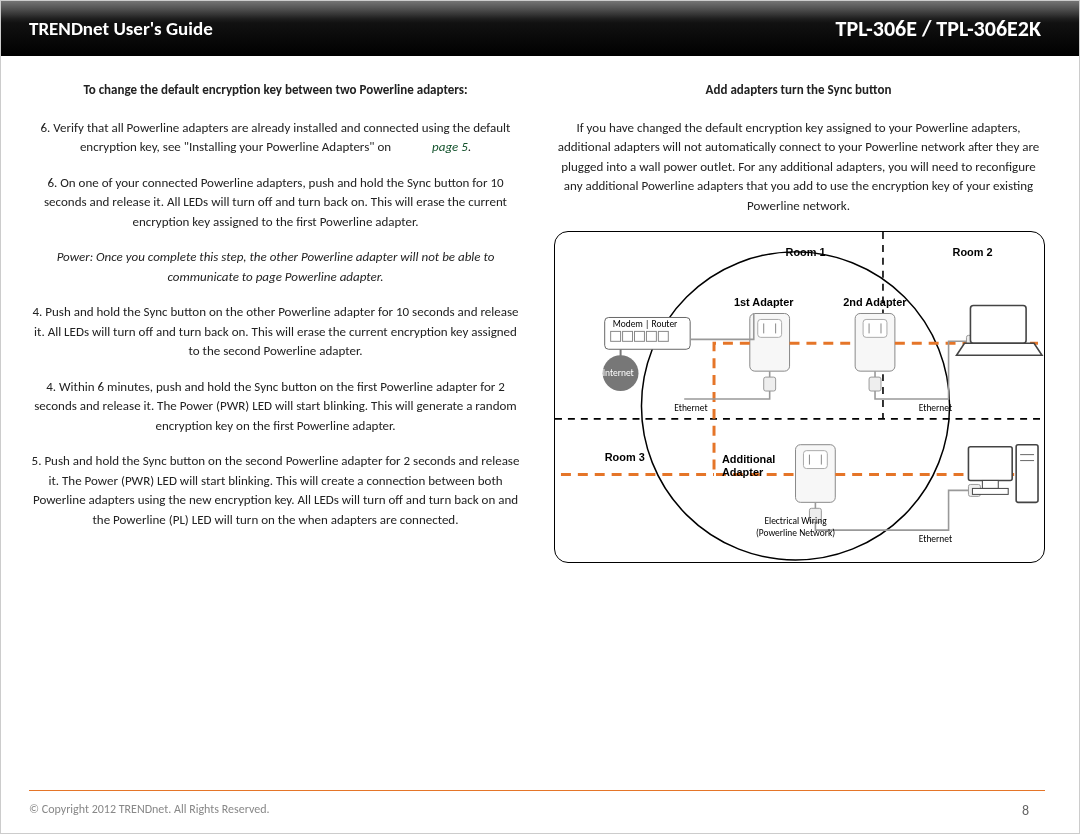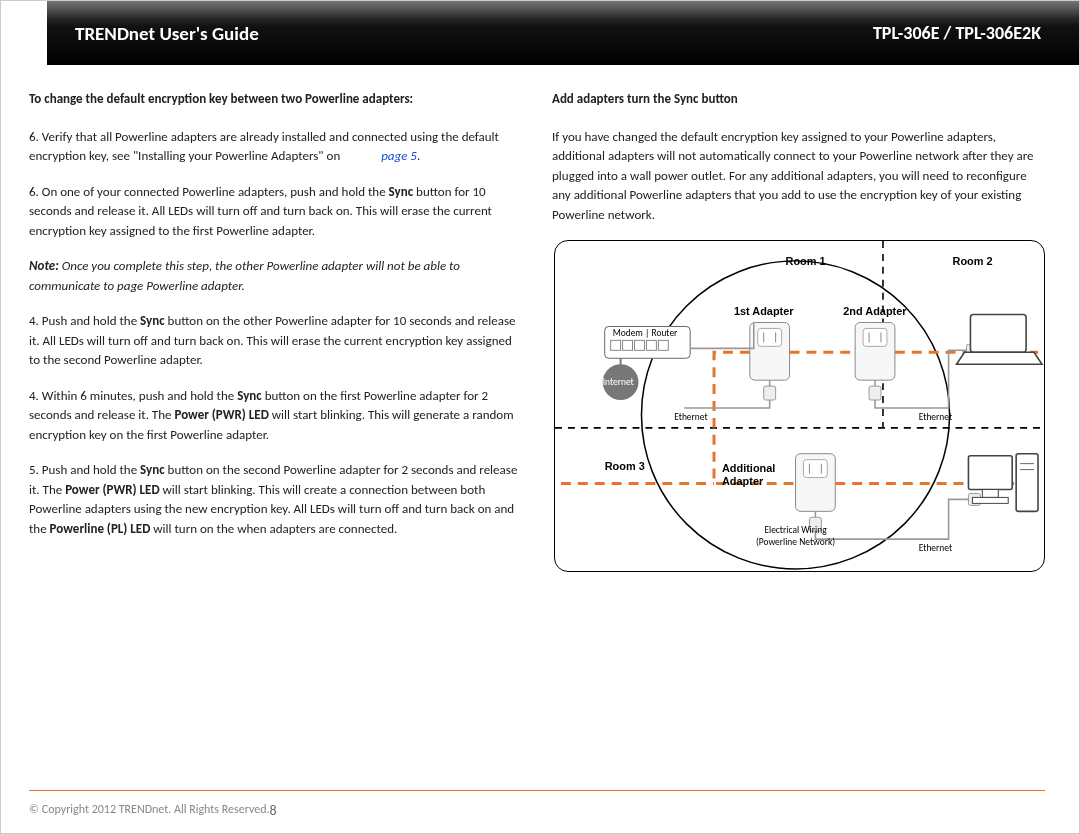--- a/index.html
+++ b/index.html
@@ -1,43 +1,42 @@
 <!DOCTYPE html>
 <html><head>
 <meta charset="utf-8">
 <style>
   * { box-sizing: border-box; margin: 0; padding: 0; }
   html, body { width: 1080px; height: 834px; font-family: "Segoe UI", Calibri, Arial, sans-serif; color: #222; background: #fff; }
   .page { width: 1080px; height: 834px; position: relative; border: 1px solid #ccc; overflow: hidden; }
   .header-bar {
-    position: relative; height: 64px;
+    position: relative; height: 55px;
     background: linear-gradient(to bottom, #555 0%, #111 40%, #000 100%);
     display: flex; align-items: center; justify-content: space-between;
     padding: 0 38px 0 28px;
-    margin-left: 46px;
   }
   .header-bar::before {
     content: ""; position: absolute; left:0; top:0; width:100%; height:18px;
     background: linear-gradient(to bottom, rgba(255,255,255,.18), rgba(255,255,255,0));
   }
   .header-title { color: #fff; font-weight: 700; font-size: 19px; }
-  .header-model { color: #fff; font-weight: 700; font-size: 18px; }
+  .header-model { color: #fff; font-weight: 700; font-size: 22px; }
   .body-cols { display: flex; gap: 30px; padding: 24px 34px 0 28px; }
-  .col { flex: 1 1 50%; font-size: 13px; line-height: 1.5; }
+  .col { flex: 1 1 50%; font-size: 13px; line-height: 1.5; text-align: center; }
   .col h3 { font-weight: 700; font-size: 13px; margin-bottom: 18px; }
   .col p { margin-bottom: 16px; }
-  .link { color: #1d4ed8; font-style: italic; cursor: pointer; margin-left: 38px; }
+  .link { color: #14532d; font-style: italic; cursor: pointer; margin-left: 38px; }
   .note { font-style: italic; }
-  b { font-weight: 700; }
+  b { font-weight: 400; }
   .diagram-wrap { border: 1.5px solid #000; border-radius: 14px; height: 332px; margin: 10px 0 0 2px; position: relative; overflow: hidden; }
   .diagram-wrap svg { position: absolute; inset: 0; }
   .lbl { font-family: "Segoe UI", Arial, sans-serif; font-size: 11px; font-weight: 700; fill: #000; }
   .small { font-size: 9.5px; font-weight: 400; }
   .footer-rule { position: absolute; left: 28px; right: 34px; bottom: 42px; height: 0; border-top: 1.5px solid #e57528; }
-  .footer { position: absolute; left: 28px; right: 32px; bottom: 14px; display: flex; justify-content: flex-start; font-size: 12px; color: #888; margin-top: 29px; }
+  .footer { position: absolute; left: 28px; right: 50px; bottom: 14px; display: flex; justify-content: space-between; font-size: 12px; color: #888; margin-top: 29px; }
   .page-num { color: #666; font-size: 14px; }
 </style>
 </head>
 <body>
 
 <div class="page">
   <div class="header-bar">
     <div class="header-title">TRENDnet User's Guide</div>
     <div class="header-model">TPL-306E / TPL-306E2K</div>
   </div>
@@ -45,21 +44,21 @@
   <div class="body-cols">
     <div class="col">
       <h3>To change the default encryption key between two Powerline adapters:</h3>
       <p>
         <span>6. Verify that all Powerline adapters are already installed and connected using the default encryption key, see "Installing your Powerline Adapters" on </span><a class="link">page 5</a><span>.</span>
       </p>
       <p>
         <span>6. On one of your connected Powerline adapters, push and hold the </span><b>Sync</b><span> button for 10 seconds and release it. All LEDs will turn off and turn back on. This will erase the current encryption key assigned to the first Powerline adapter.</span>
       </p>
       <p class="note">
-        <b>Note:</b><span> Once you complete this step, the other Powerline adapter will not be able to communicate to page Powerline adapter.</span>
+        <b>Power:</b><span> Once you complete this step, the other Powerline adapter will not be able to communicate to page Powerline adapter.</span>
       </p>
       <p>
         <span>4. Push and hold the </span><b>Sync</b><span> button on the other Powerline adapter for 10 seconds and release it. All LEDs will turn off and turn back on. This will erase the current encryption key assigned to the second Powerline adapter.</span>
       </p>
       <p>
         <span>4. Within 6 minutes, push and hold the </span><b>Sync</b><span> button on the first Powerline adapter for 2 seconds and release it. The </span><b>Power (PWR) LED</b><span> will start blinking. This will generate a random encryption key on the first Powerline adapter.</span>
       </p>
       <p>
         <span>5. Push and hold the </span><b>Sync</b><span> button on the second Powerline adapter for 2 seconds and release it. The </span><b>Power (PWR) LED</b><span> will start blinking. This will create a connection between both Powerline adapters using the new encryption key. All LEDs will turn off and turn back on and the </span><b>Powerline (PL) LED</b><span> will turn on the when adapters are connected.</span>
       </p>

